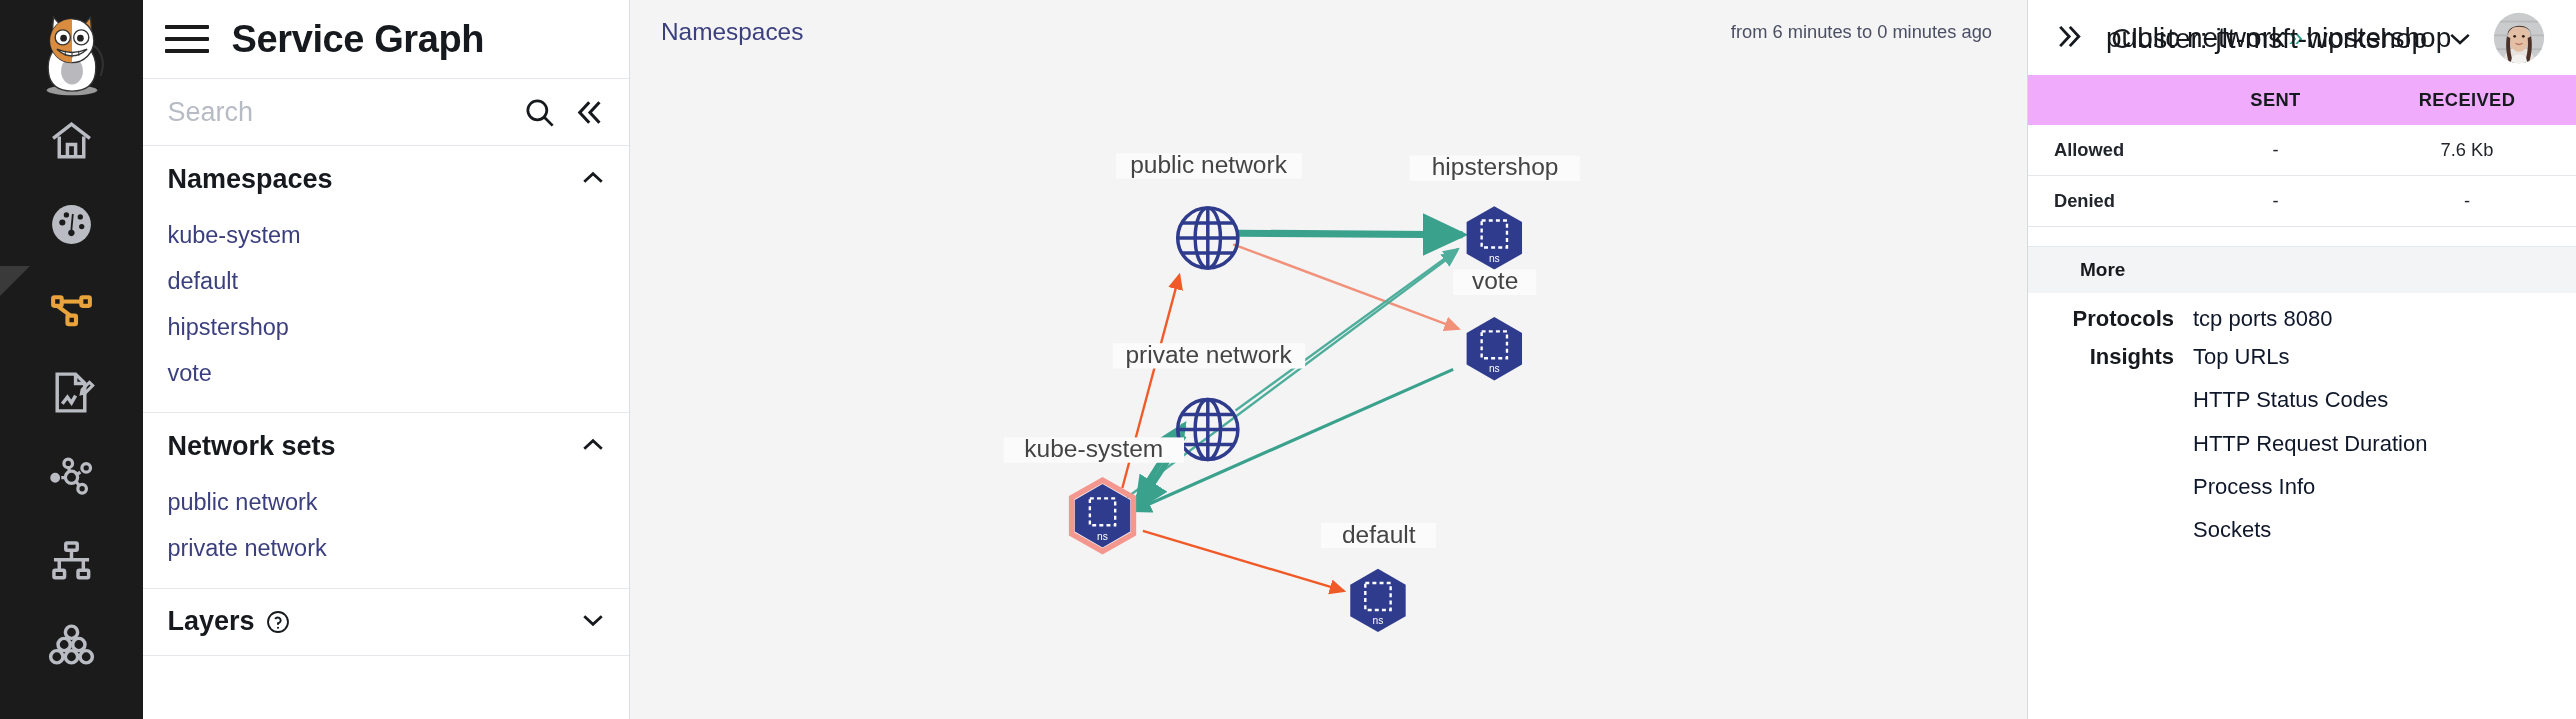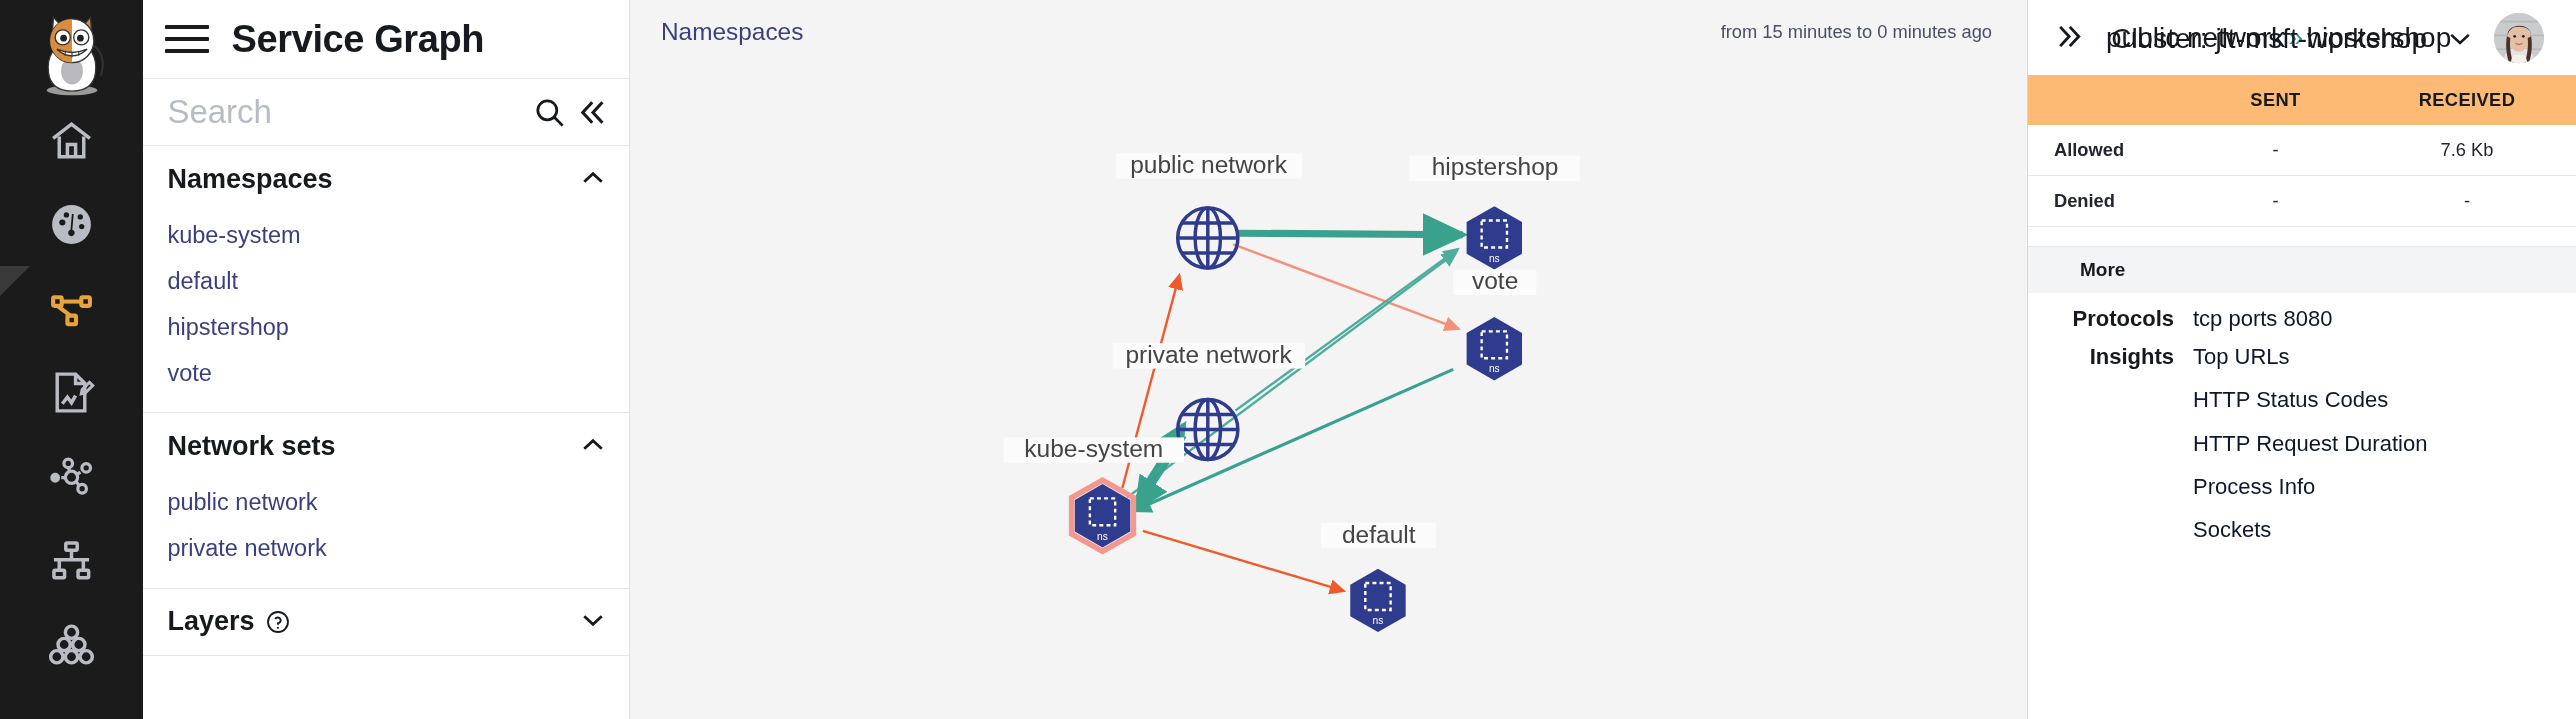--- a/index.html
+++ b/index.html
@@ -38,21 +38,21 @@
   .hamburger { width: 44px; height: 35px; display:flex; flex-direction: column; justify-content: center; gap: 7.8px; cursor: pointer;}
   .hamburger span { display:block; height: 4.4px; background:#1b1b1b; border-radius: 0.9px; width: 44px;}
   .app-title { font-size: 38px; font-weight: 700; color: #16191d; letter-spacing: -0.4px; white-space: nowrap;}
 
   .search-row {
     height: 68px; border-top: 1.7px solid #e4e7ec; border-bottom: 1.7px solid #e4e7ec;
     display: flex; align-items: center; padding: 0 15.7px 0 0;
   }
   .search-box { flex: 1 1 auto; display:flex; align-items:center; height: 100%; padding-left: 24.4px; }
   .search-box input {
-    border: none; outline: none; font-size: 33px; color: #0c4a6e;
+    border: none; outline: none; font-size: 27px; color: #0c4a6e;
     font-family: "Liberation Sans", sans-serif; width: 100%; background: transparent;
   }
   .search-box input::placeholder { color: #b7bbc4; }
   .icon-btn { width: 49px; height: 49px; display:flex; align-items:center; justify-content:center; cursor:pointer;}
   .collapse-btn { width: 51px; height: 49px; display:flex; align-items:center; justify-content:center; cursor:pointer; }
 
   .accordion { border-bottom: 1.7px solid #e4e7ec; }
   .acc-head {
     height: 66px; display:flex; align-items:center; padding: 0 21px 0 24.4px; cursor: pointer; gap: 10.5px;
   }
@@ -79,21 +79,21 @@
   .detail {
     width: 549px; flex: 0 0 549px; height: 719px; background:#fff;
     border-left: 1.7px solid #d5d8de; display:flex; flex-direction: column;
   }
   .detail-head { height: 75px; display:flex; align-items:center; padding-left: 26px; gap: 19px; }
   .dbl-chev { cursor: pointer; }
   .detail-title { font-size: 28px; color: #16191d; display:flex; align-items:center; gap: 3.5px;}
   .detail-title .sep { color: #2b9e8a; font-size: 26px; }
   .tbl { width: 100%; border-collapse: collapse; }
   .tbl th, .tbl td { font-size: 18.3px; padding: 14px 0; }
-  .tbl thead tr { background:#fdba74; }
+  .tbl thead tr { background:#f0abfc; }
   .tbl th { font-weight: 700; color:#16191d; letter-spacing: 0.4px; }
   .tbl .col-l { width: 165px; text-align: left; padding-left: 26px; }
   .tbl .col-m { width: 165px; text-align: center; }
   .tbl .col-r { text-align: center; }
   .tbl tbody td { color: #22252b; border-bottom: 1.7px solid #e4e7ec; }
   .tbl tbody td.rowlabel { font-weight: 700; }
   .more-bar { background:#f3f4f6; padding: 12.2px 0 12.2px 52px; font-size: 19px; font-weight:700; color:#16191d; border-top: 1.7px solid #e4e7ec;}
   .kv { display:flex; padding: 12.2px 0 0 0; font-size: 22px; }
   .kv .k { width: 165px; text-align: right; padding-right: 19px; font-weight: 700; color:#16191d; flex: 0 0 165px;}
   .kv .v { color: #0f172a; }
@@ -277,21 +277,21 @@
         </span>
       </div>
     </div>
     <div class="panel-tail"></div>
   </div>
 
   <div class="graph-wrap">
     <div class="graph-bar">
       <span class="breadcrumb">Namespaces</span>
       <span class="bar-spacer"></span>
-      <span class="time-range">from 15 minutes to 0 minutes ago</span>
+      <span class="time-range">from 6 minutes to 0 minutes ago</span>
     </div>
     <div class="graph-canvas" id="graph-canvas">
       <svg id="graph-svg" viewBox="0 0 1765 752" preserveAspectRatio="xMidYMid meet">
         <defs>
           <marker id="ar-teal" markerWidth="7" markerHeight="7" refX="5.6" refY="3" orient="auto">
             <path d="M0 0 L6.4 3 L0 6 Z" fill="#3aa18d"></path>
           </marker>
           <marker id="ar-teal2" markerWidth="8" markerHeight="8" refX="6" refY="3.2" orient="auto">
             <path d="M0 0 L7 3.2 L0 6.4 Z" fill="#4fae9b"></path>
           </marker>

